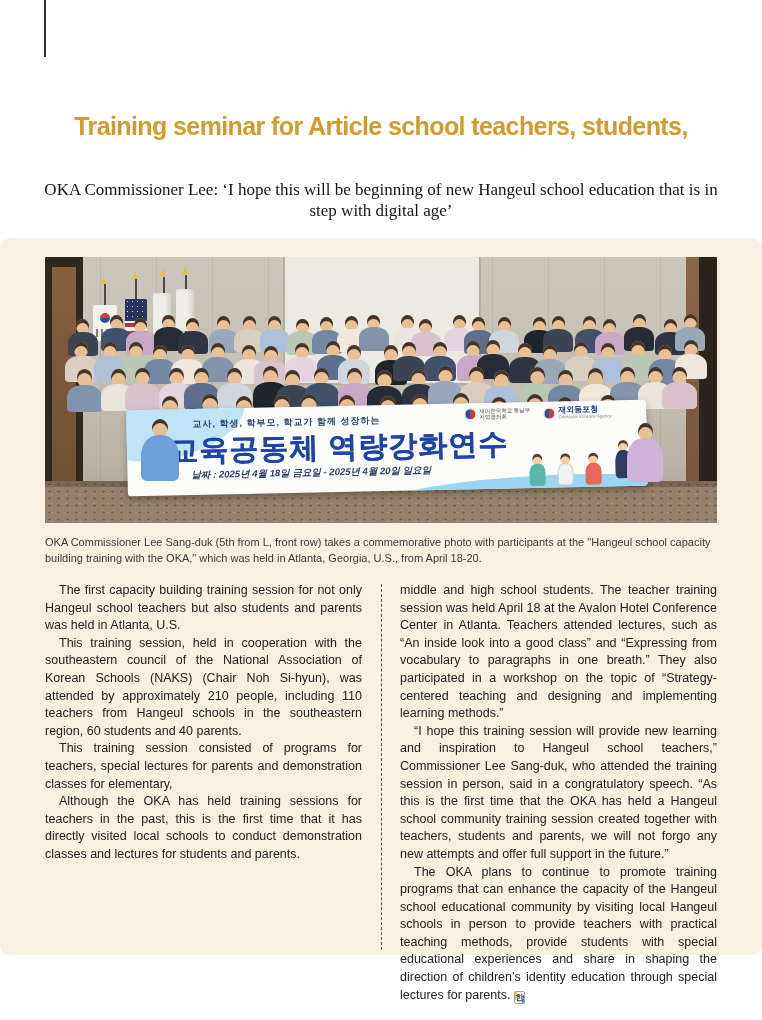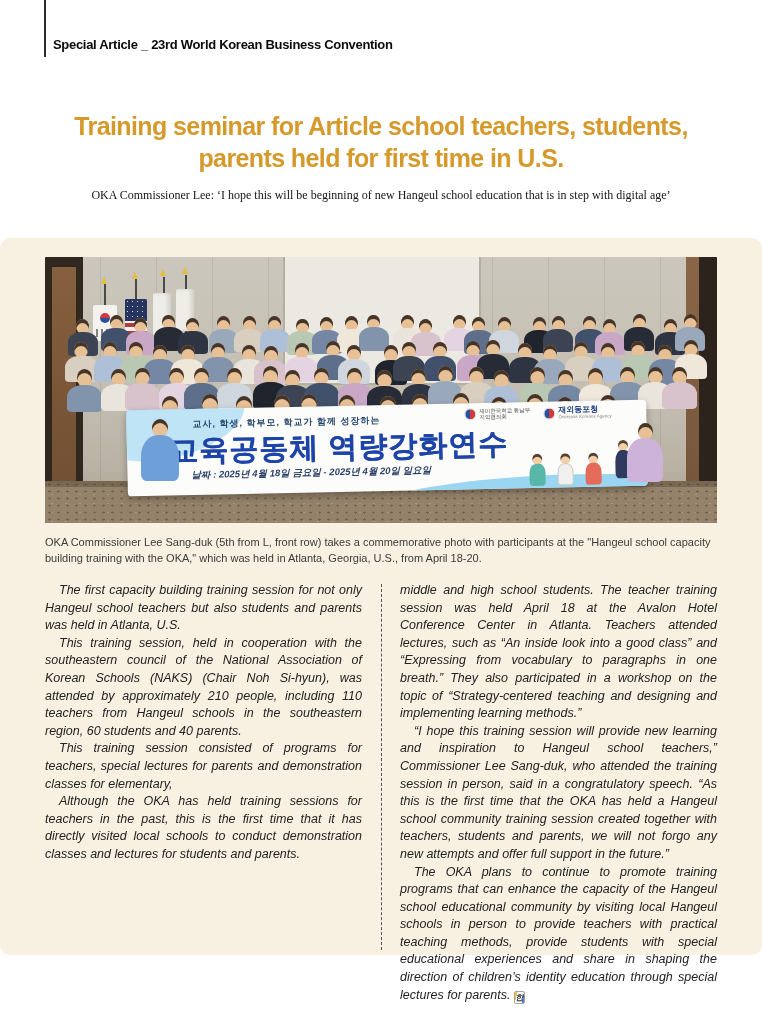--- a/index.html
+++ b/index.html
@@ -6,21 +6,21 @@
   html,body { background:#ffffff; }
   body { font-family:"Liberation Sans", sans-serif; }
   .page { position:relative; width:762px; height:1020px; background:#fff; overflow:hidden; }
 
   
   .header-rule { position:absolute; left:44px; top:0; width:2px; height:57px; background:#2d2d2d; }
   .header-label { position:absolute; left:53px; top:37px; font-size:13px; font-weight:bold; color:#0a0a0a; letter-spacing:-0.3px; }
 
   
   .title { position:absolute; left:20px; right:20px; top:110px; text-align:center; color:#D6992B; font-weight:bold; font-size:25px; line-height:32px; letter-spacing:-0.6px; }
-  .subtitle { position:absolute; left:40px; right:40px; top:179px; text-align:center; font-family:"Liberation Serif", serif; font-size:12px; line-height:32px; color:#141414; }
+  .subtitle { position:absolute; left:40px; right:40px; top:179px; text-align:center; font-family:"Liberation Serif", serif; font-size:17px; line-height:21px; color:#141414; }
 
   
   .panel { position:absolute; left:0; top:238px; width:762px; height:717px; background:#F8F1E1; border-radius:10px; }
 
   
   .photo { position:absolute; left:45px; top:19px; width:672px; height:266px; overflow:hidden; border-radius:1px;
            background:linear-gradient(#ccc7bc, #c3bdb1 55%, #b9b2a5 78%, #a99f8f); }
   .wall-seams { position:absolute; inset:0; background:repeating-linear-gradient(90deg, transparent 0 55px, rgba(0,0,0,0.07) 55px 56px); }
   .screen { position:absolute; left:238px; top:0; width:198px; height:128px; background:#ebe9e1; border-left:2px solid #b3afa2; border-right:2px solid #b3afa2; border-bottom:2px solid #b3afa2; z-index:1; }
   .door-left { position:absolute; left:0; top:0; width:38px; height:266px; background:#30271f; z-index:2; }
@@ -67,46 +67,44 @@
   .fig .fh { width:10px; height:11px; border-radius:50%; background:#f3cfa6; box-shadow:inset 0 3px 0 rgba(40,28,22,.8); }
   .fig .fb { width:16px; height:22px; border-radius:40% 40% 20% 20%; margin-top:-1px; }
 
   .kneel { position:absolute; z-index:11; display:flex; flex-direction:column; align-items:center; }
 
   
   .caption { position:absolute; left:45px; top:296px; width:672px; font-size:11px; line-height:16px; color:#3a3a3a; }
 
   
   .cols { position:absolute; left:45px; top:344px; width:672px; height:372px; display:flex; justify-content:space-between; }
-  .col { width:317px; font-size:12.5px; line-height:17.6px; color:#222; text-align:justify;font-style:italic; }
+  .col { width:317px; font-size:12.5px; line-height:17.6px; color:#222; text-align:justify; }
   .col p { text-indent:14px; }
   .col p.noindent { text-indent:0; }
   .col-divider { position:absolute; left:50%; top:2px; height:366px; border-left:1px dashed #555; }
 
   .endmark { display:inline-block; width:11px; height:13px; border:1px solid #a8a49a; border-radius:2px;
              background:linear-gradient(105deg,#f3c53e 22%,#fdfdfd 22% 78%,#4a86d8 78%);
              font-size:8px; line-height:12px; text-align:center; color:#333; font-weight:bold; vertical-align:-1px; text-indent:0; }
 
   
   .footer { position:absolute; left:0; right:0; top:967px; display:flex; justify-content:center; align-items:flex-start; gap:13px; }
   .footer-url { font-size:11px; color:#8a8a8a; padding-top:6px; letter-spacing:0.2px; }
   .footer-bar { width:1px; height:40px; background:#3a3a3a; }
   .footer-page { font-size:13px; font-weight:bold; color:#111; padding-top:5px; }
 </style>
 </head>
 <body>
 
 <div class="page">
 
   <div class="header-rule"></div>
-  <div class="header-label">Special Article _ 23rd World Korean Business Convention</div>
 
   <div class="title">
     <div>Training seminar for Article school teachers, students,</div>
-    <div>parents held for first time in U.S.</div>
   </div>
   <div class="subtitle">OKA Commissioner Lee: ‘I hope this will be beginning of new Hangeul school education that is in step with digital age’</div>
 
   <div class="panel">
 
     <div class="photo">
       <div class="wall-seams"></div>
       <div class="screen"></div>
       <div class="door-left">
           <div class="door-left-leaf"></div>

